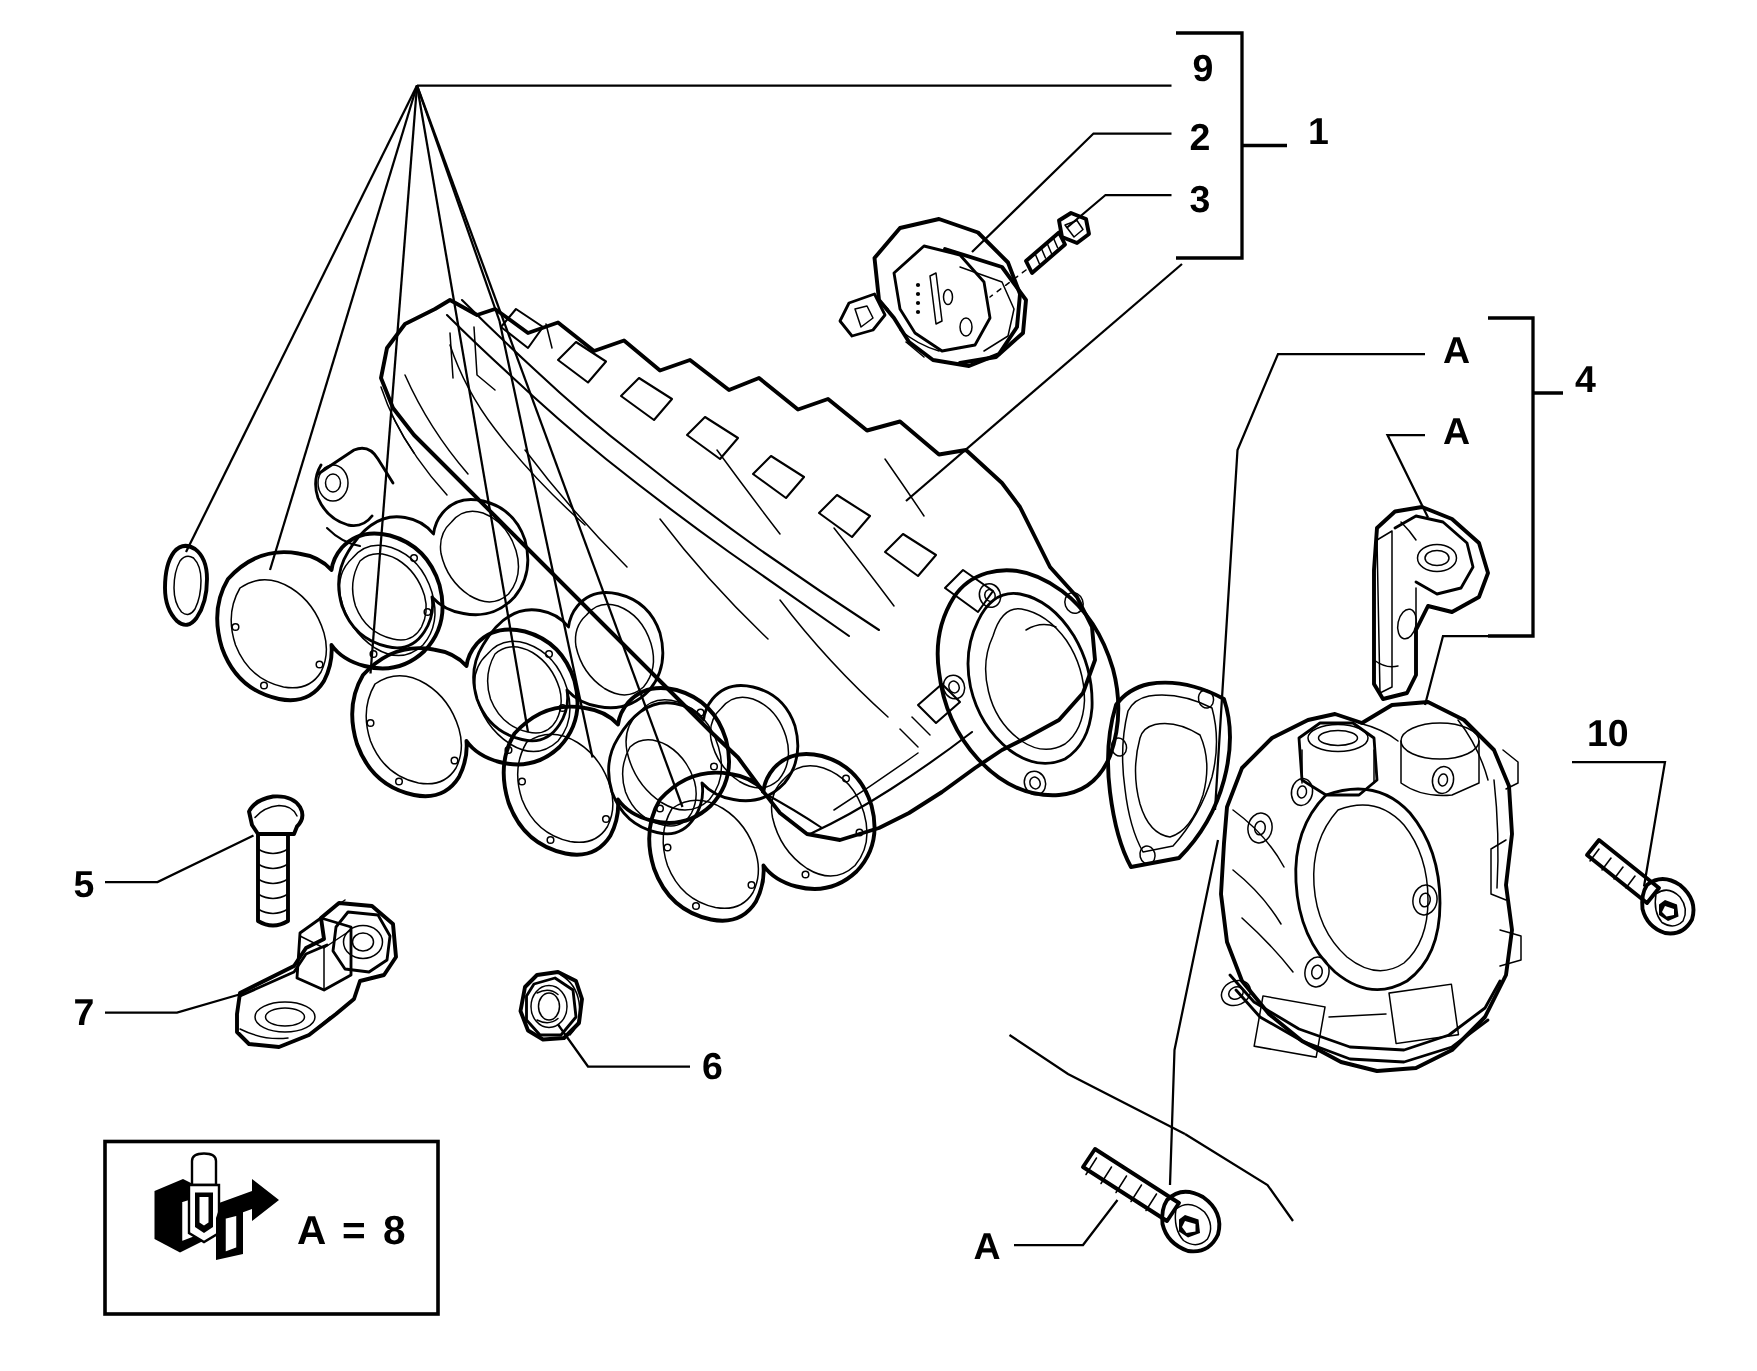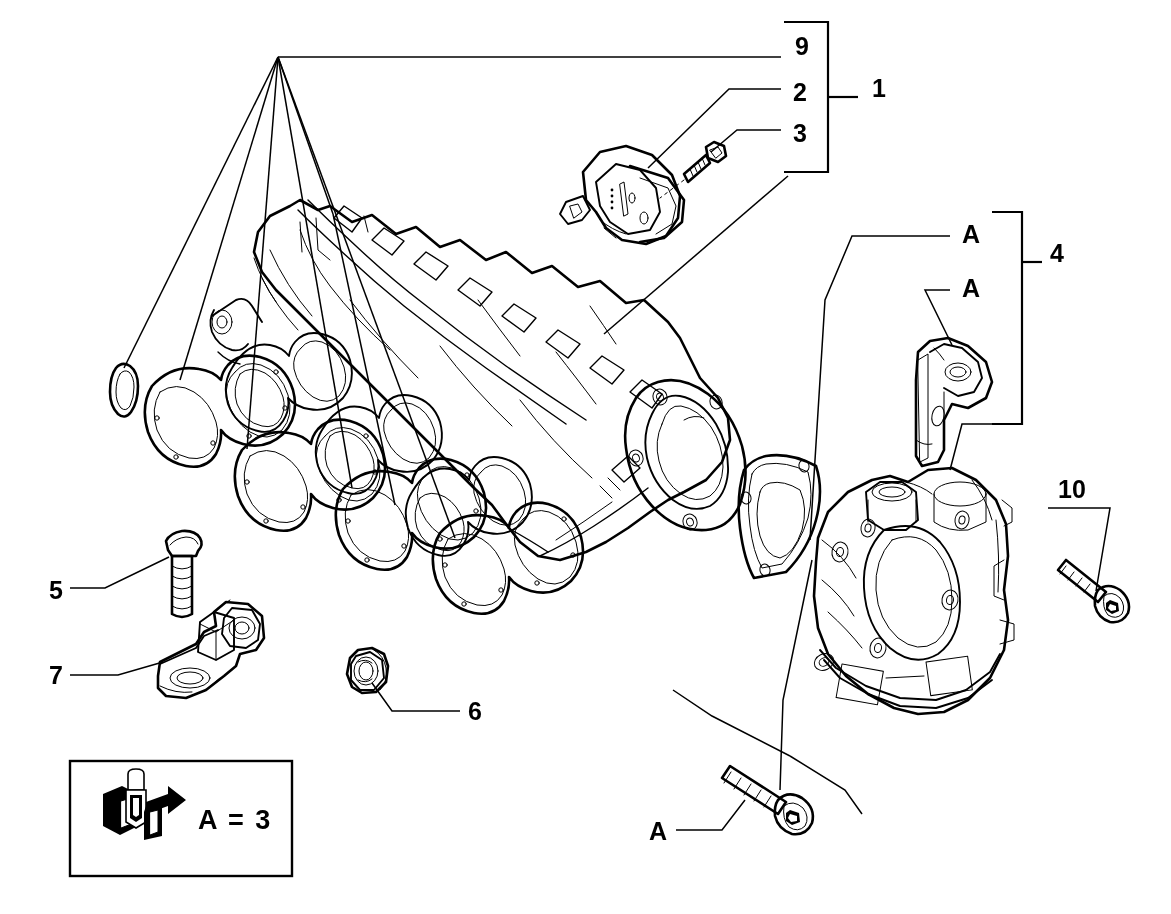--- a/index.html
+++ b/index.html
@@ -461,15 +461,15 @@
   <div class="callout" style="left:793px; top:121px;">3</div>
   <div class="callout letter" style="left:962px; top:222px;">A</div>
   <div class="callout" style="left:1050px; top:241px;">4</div>
   <div class="callout letter" style="left:962px; top:276px;">A</div>
   <div class="callout" style="left:1058px; top:477px;">10</div>
   <div class="callout" style="left:49px; top:578px;">5</div>
   <div class="callout" style="left:49px; top:663px;">7</div>
   <div class="callout" style="left:468px; top:699px;">6</div>
   <div class="callout letter" style="left:649px; top:819px;">A</div>
 
-  <div class="legend-text" style="left:198px; top:805px;">A = 3</div>
+  <div class="legend-text" style="left:198px; top:805px;">A = 8</div>
 
 </div>
 
 </body></html>

